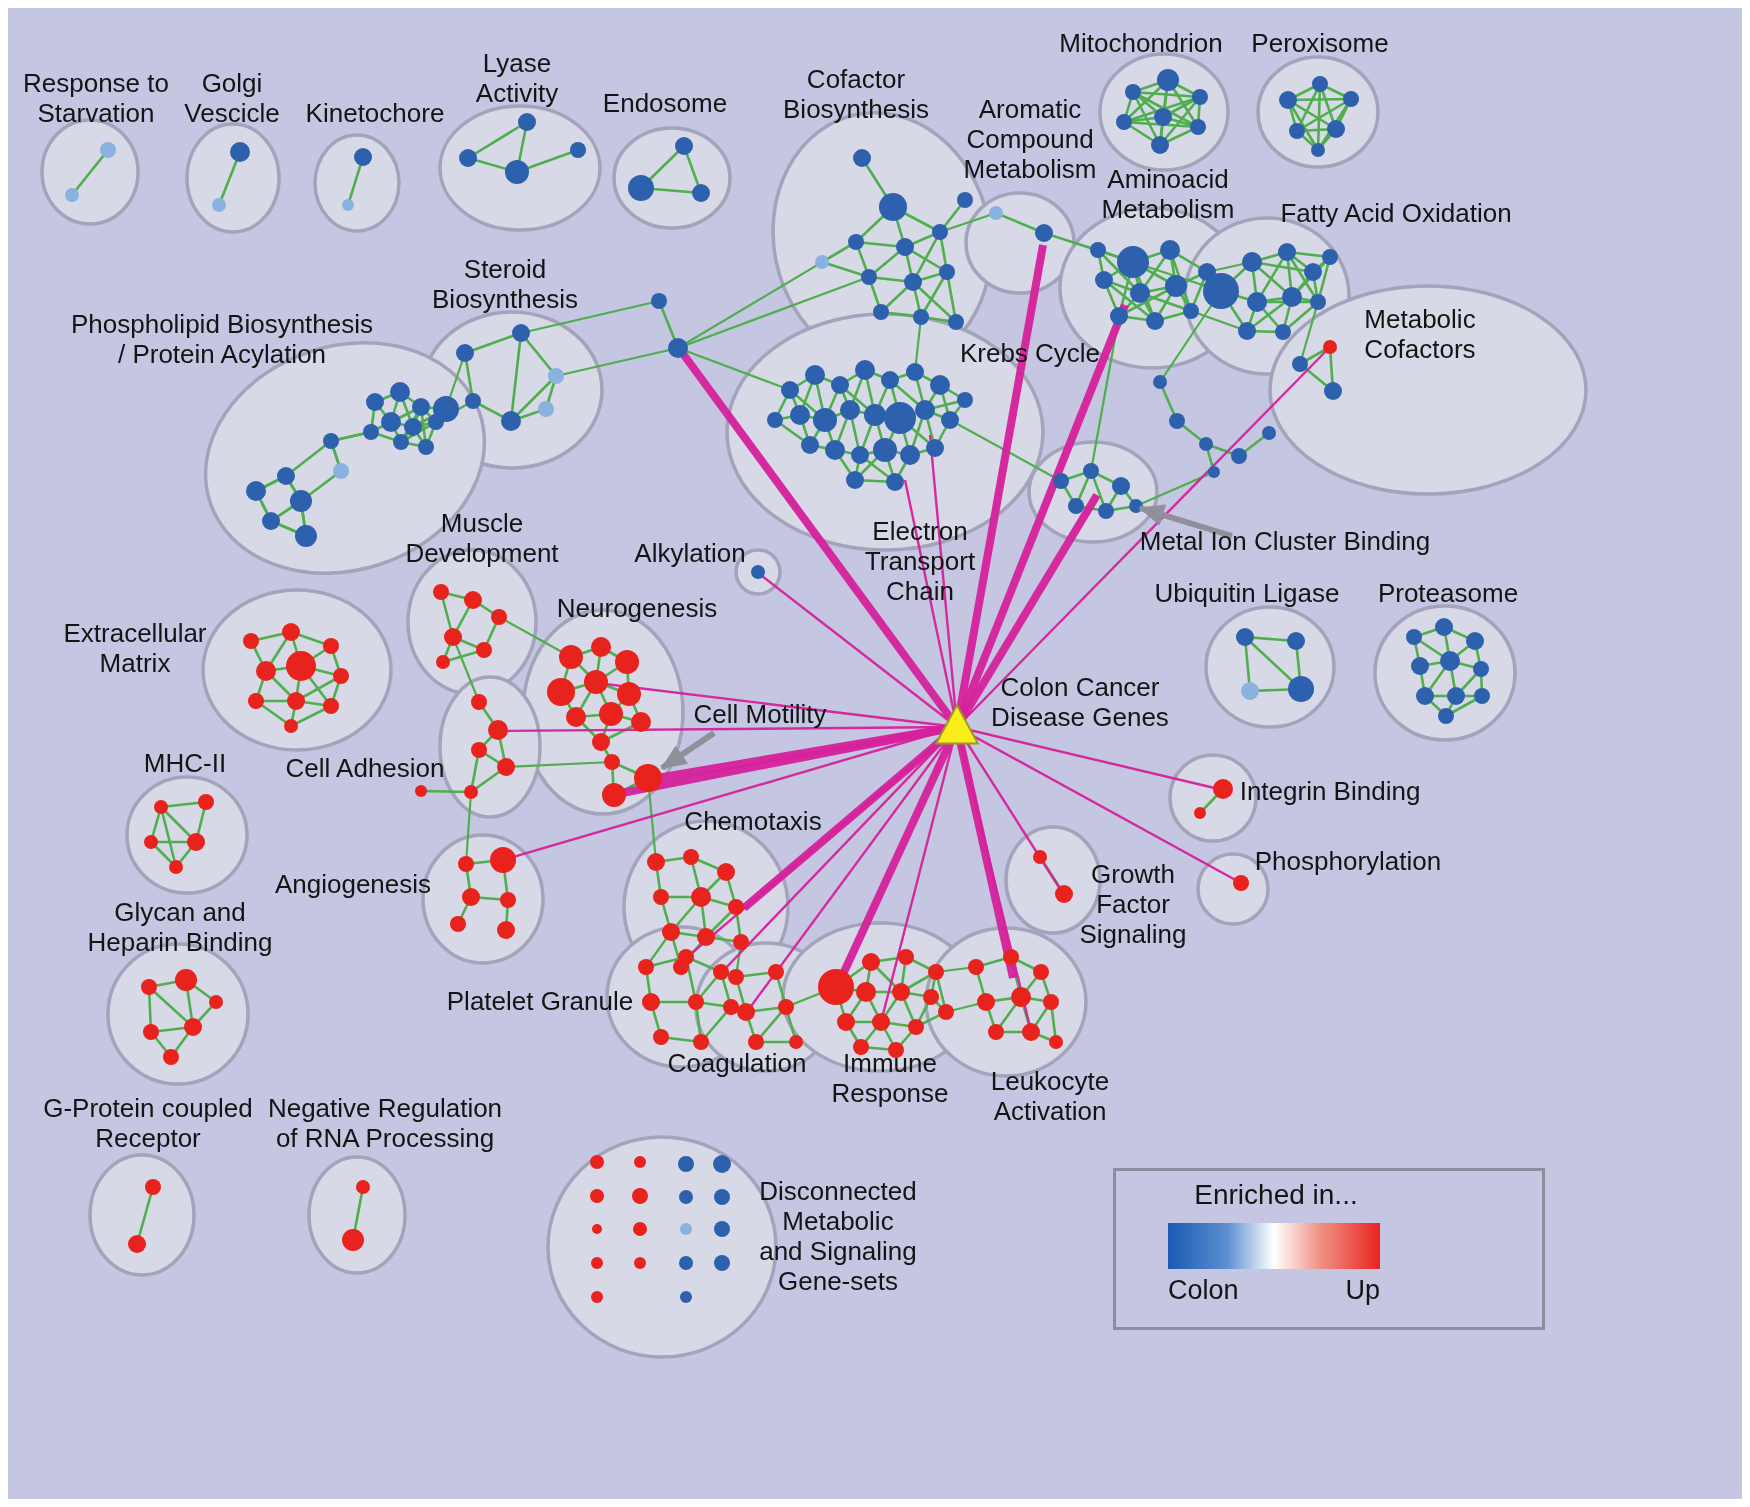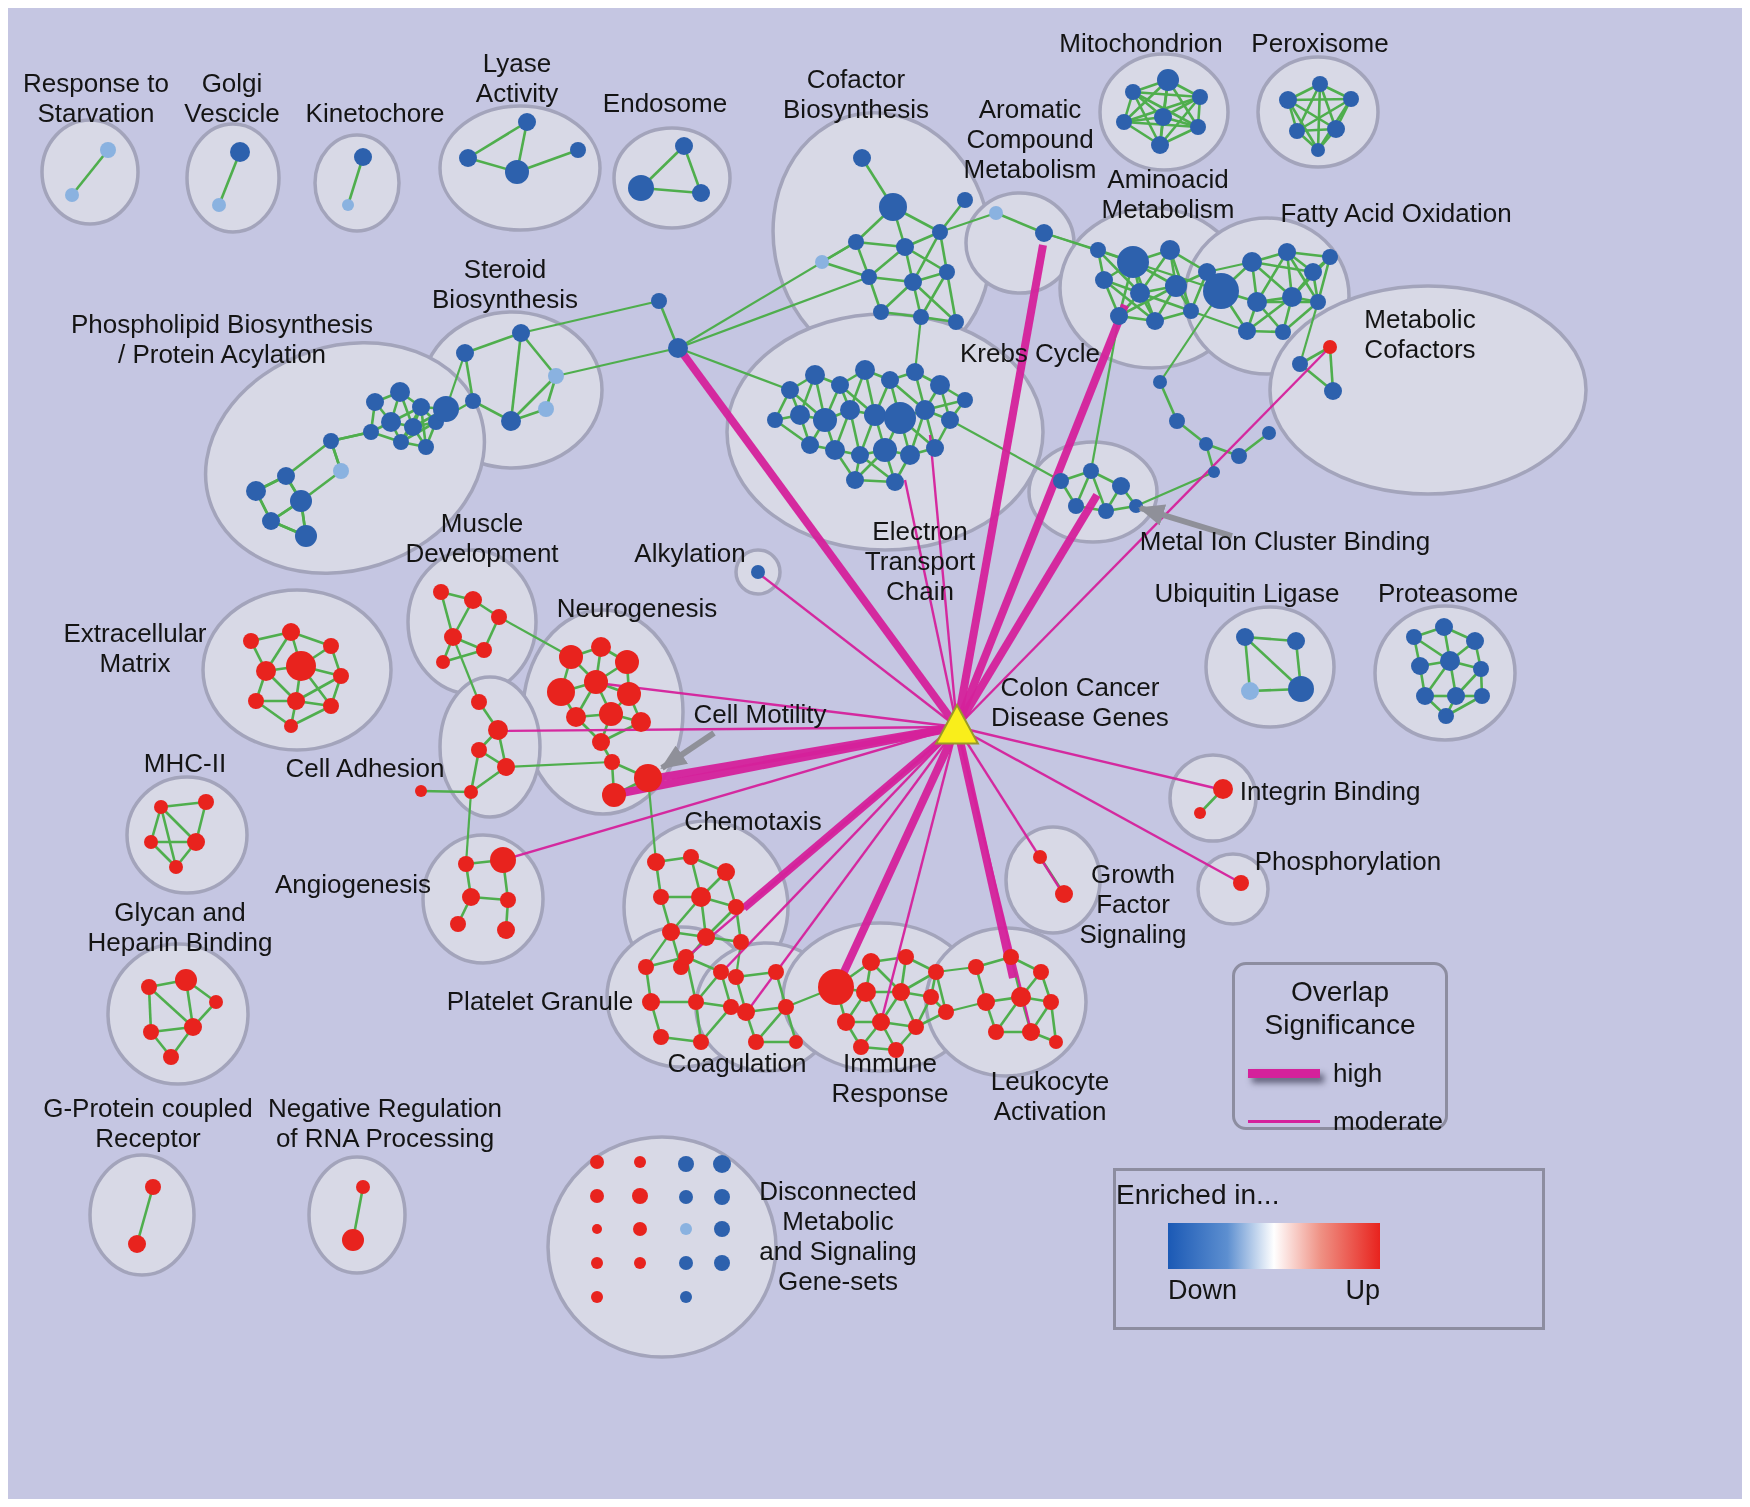--- a/index.html
+++ b/index.html
@@ -9,21 +9,21 @@
   svg text{font-family:"Liberation Sans","DejaVu Sans",sans-serif;fill:#141414;}
   .legend{position:absolute;border:3px solid #8d8da0;color:#141414;}
   .legend-overlap{left:1232px;top:962px;width:210px;height:162px;border-radius:14px;}
   .lg-title{text-align:center;font-size:28px;line-height:33px;margin-top:10px;}
   .lg-row{display:flex;align-items:center;gap:13px;padding-left:13px;margin-top:17px;}
   .line-high{display:inline-block;width:72px;height:9px;background:#d5219b;
              box-shadow:4px 5px 6px rgba(80,80,105,.85);}
   .line-moderate{display:inline-block;width:72px;height:3px;background:#d5219b;}
   .lg-label{font-size:26px;}
   .legend-enriched{left:1113px;top:1168px;width:426px;height:156px;}
-  .en-title{position:absolute;left:0;top:8px;width:320px;text-align:left;font-size:28px;}
+  .en-title{position:absolute;left:0;top:8px;width:320px;text-align:center;font-size:28px;}
   .en-bar{position:absolute;left:52px;top:52px;width:212px;height:46px;
           background:linear-gradient(90deg,#1b59b5 0%,#5d8fd0 28%,#ffffff 50%,#ef9184 72%,#e8231e 100%);}
   .en-ends{position:absolute;left:52px;top:104px;width:212px;display:flex;justify-content:space-between;font-size:27px;}
   .en-note{position:absolute;left:288px;top:42px;width:136px;text-align:center;font-size:26px;line-height:30px;}
 </style>
 </head>
 <body>
 
 <div class="figure">
   <svg id="network-svg" width="1750" height="1507" viewBox="0 0 1750 1507">
@@ -875,36 +875,22 @@
         <text x="540" y="1010" text-anchor="middle" font-size="26" fill="#141414"><tspan x="540" dy="0">Platelet Granule</tspan></text>
         <text x="737" y="1072" text-anchor="middle" font-size="26" fill="#141414"><tspan x="737" dy="0">Coagulation</tspan></text>
         <text x="890" y="1072" text-anchor="middle" font-size="26" fill="#141414"><tspan x="890" dy="0">Immune</tspan><tspan x="890" dy="30">Response</tspan></text>
         <text x="1050" y="1090" text-anchor="middle" font-size="26" fill="#141414"><tspan x="1050" dy="0">Leukocyte</tspan><tspan x="1050" dy="30">Activation</tspan></text>
         <text x="148" y="1117" text-anchor="middle" font-size="26" fill="#141414"><tspan x="148" dy="0">G-Protein coupled</tspan><tspan x="148" dy="30">Receptor</tspan></text>
         <text x="385" y="1117" text-anchor="middle" font-size="26" fill="#141414"><tspan x="385" dy="0">Negative Regulation</tspan><tspan x="385" dy="30">of RNA Processing</tspan></text>
         <text x="838" y="1200" text-anchor="middle" font-size="26" fill="#141414"><tspan x="838" dy="0">Disconnected</tspan><tspan x="838" dy="30">Metabolic</tspan><tspan x="838" dy="30">and Signaling</tspan><tspan x="838" dy="30">Gene-sets</tspan></text>
       </g>
     </svg>
 
-  <div class="legend legend-overlap">
-    <div class="lg-title">
-      <div>Overlap</div>
-      <div>Significance</div>
-    </div>
-    <div class="lg-row">
-      <span class="line-high"></span>
-      <span class="lg-label">high</span>
-    </div>
-    <div class="lg-row">
-      <span class="line-moderate"></span>
-      <span class="lg-label">moderate</span>
-    </div>
-  </div>
 
   <div class="legend legend-enriched">
     <div class="en-title">Enriched in...</div>
     <div class="en-bar"></div>
     <div class="en-ends">
-      <span>Down</span>
+      <span>Colon</span>
       <span>Up</span>
     </div>
   </div>
 </div>
 
 </body></html>

